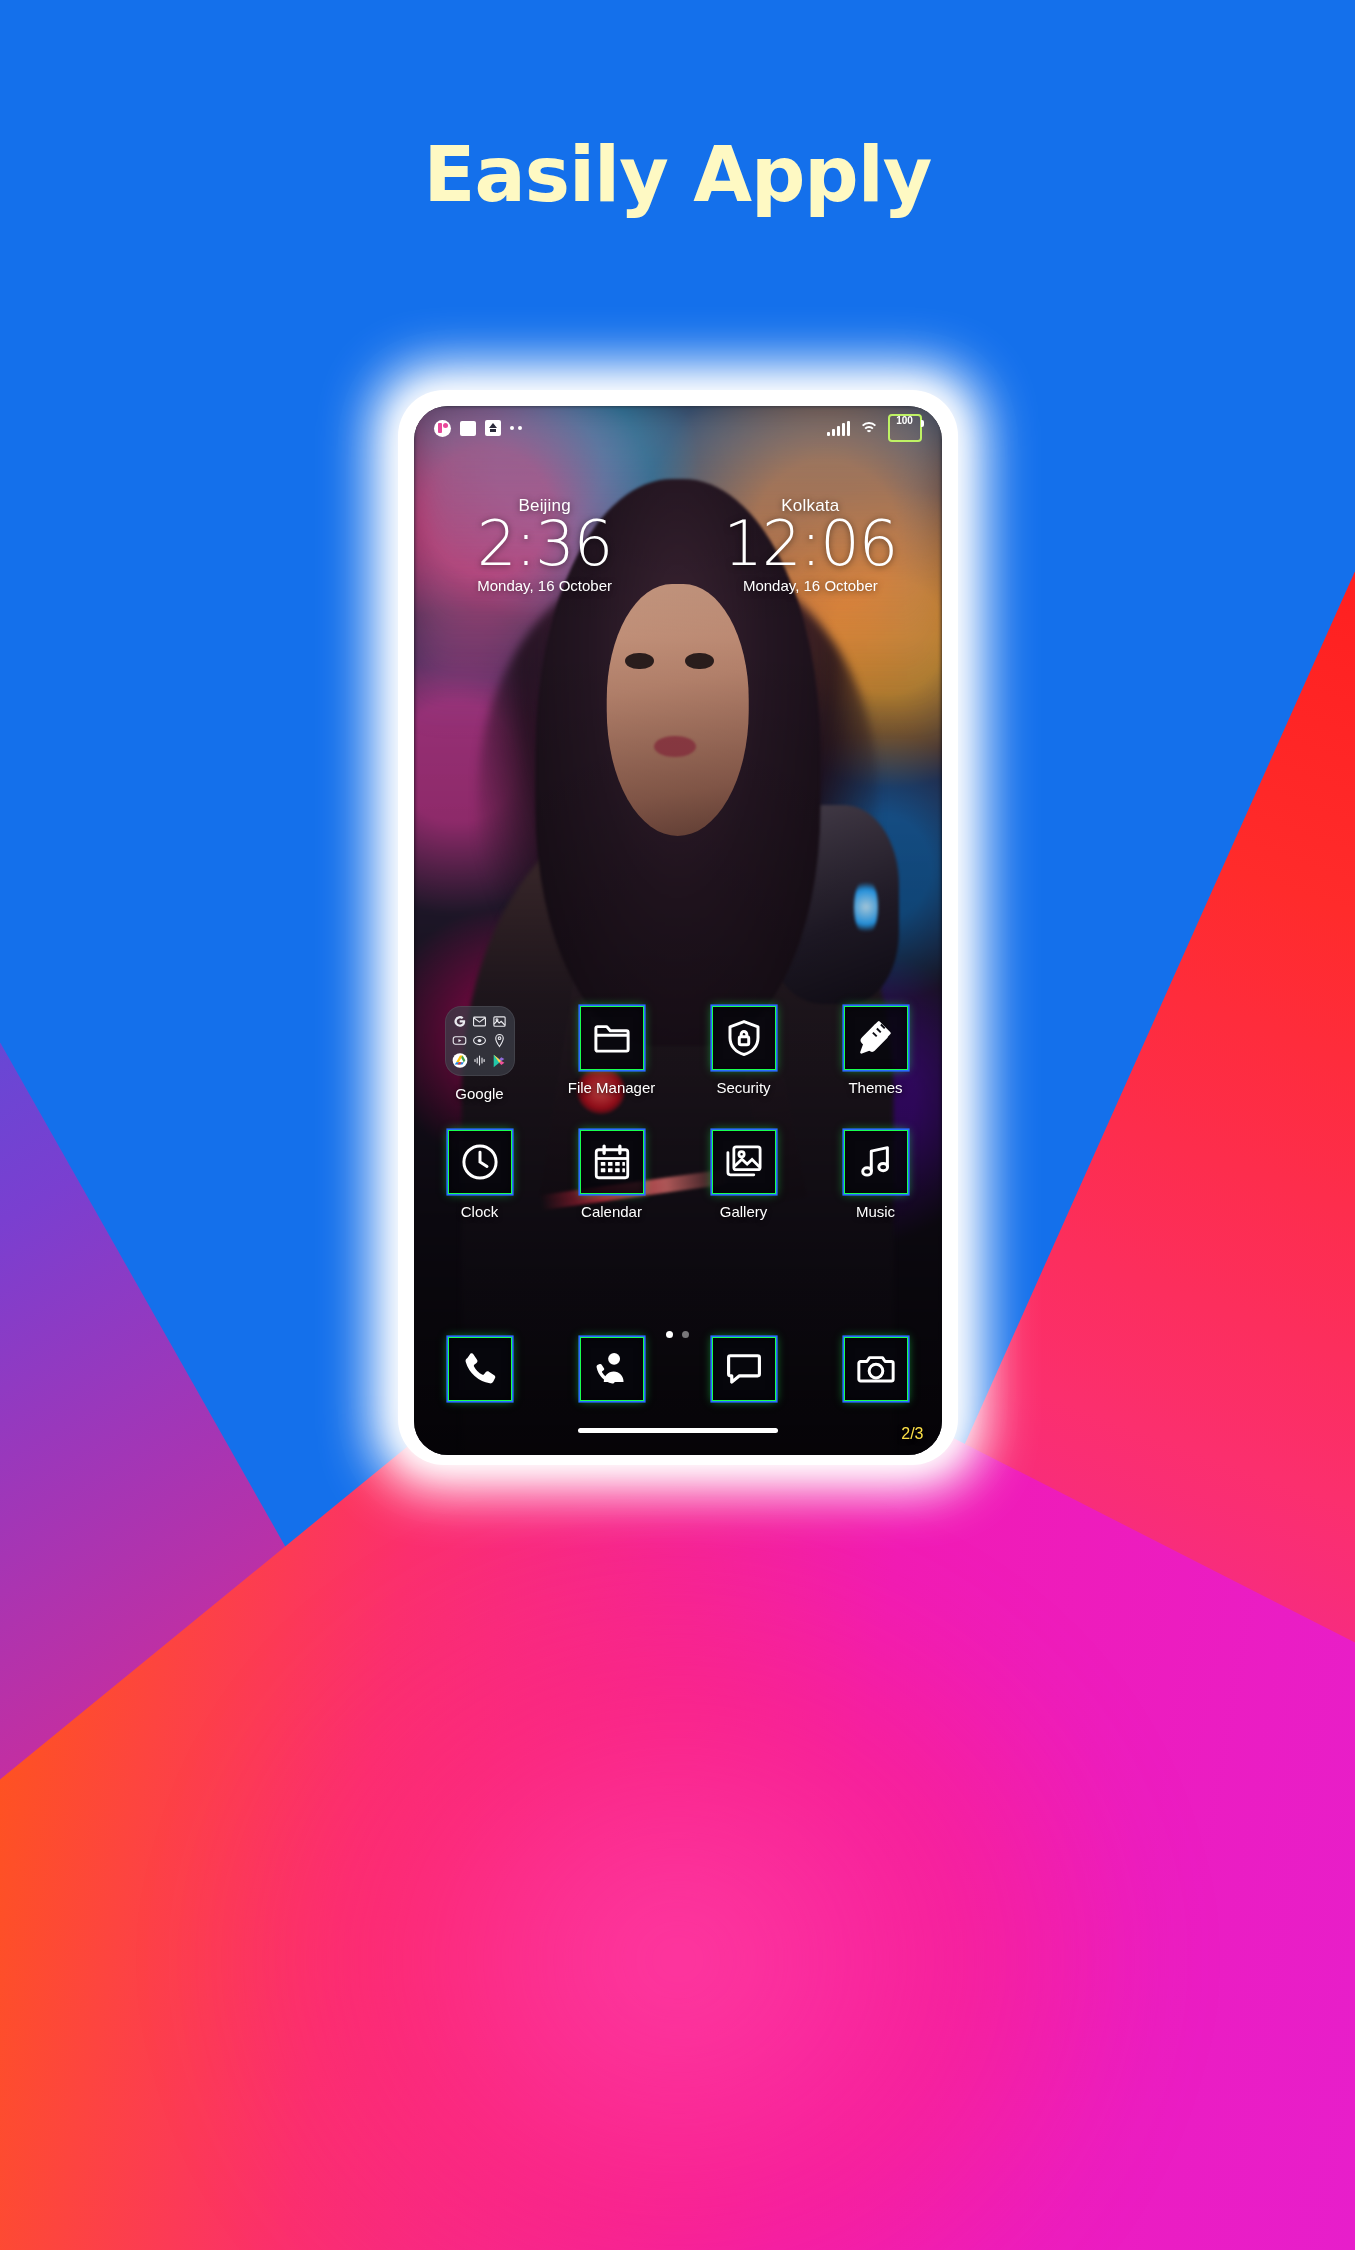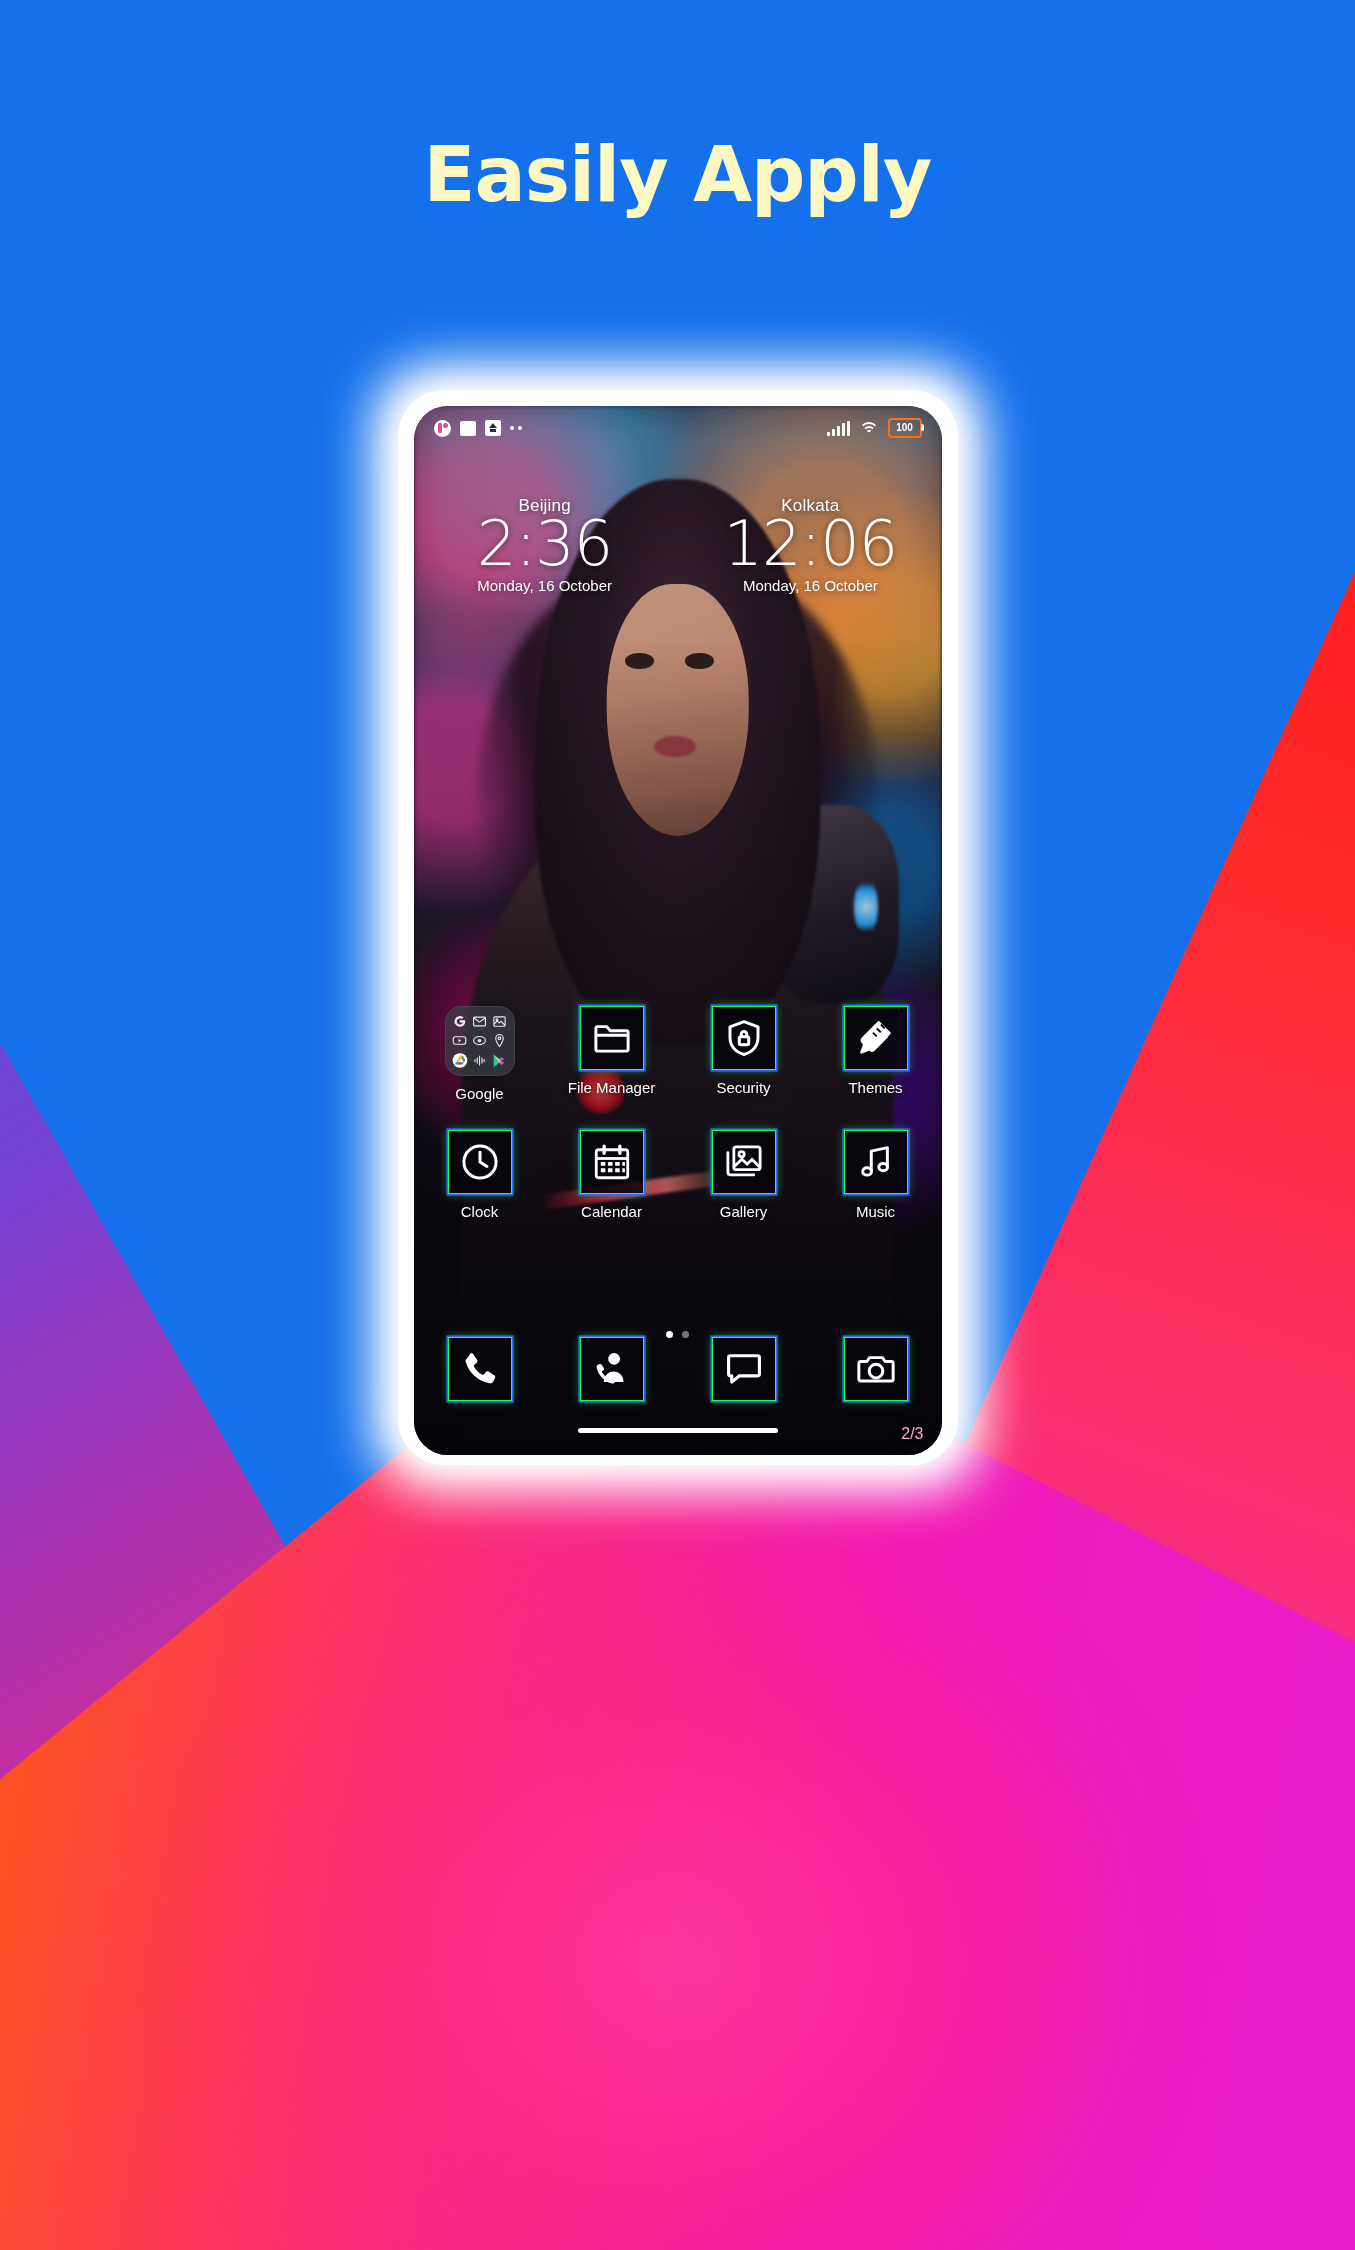--- a/index.html
+++ b/index.html
@@ -197,22 +197,22 @@
   .ic-wifi i {
     position:absolute; left:50%; transform:translateX(-50%);
     border:2.2px solid #fff; border-bottom-color:transparent;
     border-left-color:transparent; border-right-color:transparent;
     border-radius:50%; display:block;
   }
   .ic-wifi i:nth-child(1){ width:20px;height:20px; top:1px; }
   .ic-wifi i:nth-child(2){ width:13px;height:13px; top:5px; }
   .ic-wifi i:nth-child(3){ width:6px;height:6px;  top:9px; }
   .ic-batt {
-    min-width:34px; height:20px; border:2px solid #f97316; border-radius:4px;
-    display:flex; align-items:center; justify-content:center; position:relative;
+    min-width:34px; height:28px; border:2px solid #bef264; border-radius:4px;
+    display:flex; justify-content:center; position:relative;
     padding:0 3px;
   }
   .ic-batt::after {
     content:""; position:absolute; right:-4px; top:4px;
     width:3px; height:7px; background:#fff; border-radius:0 2px 2px 0;
   }
   .ic-batt span { font-size:10px; font-weight:700; color:#fff; line-height:1; }
 
   
   #clocks {
@@ -276,21 +276,21 @@
   }
   .dock-item { width:96px; display:flex; justify-content:center; }
 
   
   #homebar {
     position:absolute; left:50%; transform:translateX(-50%); bottom:22px;
     width:200px; height:5px; border-radius:3px; background:#fff; z-index:7;
   }
   #pagecount {
     position:absolute; right:18px; bottom:12px; z-index:7;
-    color:#f9a8d4; font-size:16px; text-shadow:0 1px 5px rgba(0,0,0,.8);
+    color:#fde047; font-size:16px; text-shadow:0 1px 5px rgba(0,0,0,.8);
   }
 </style>
 </head>
 <body>
 
 <div id="bg">
   <div class="tri-left"></div>
   <div class="tri-right"></div>
   <div class="tri-bottom"></div>
   <div class="glowblob"></div>

